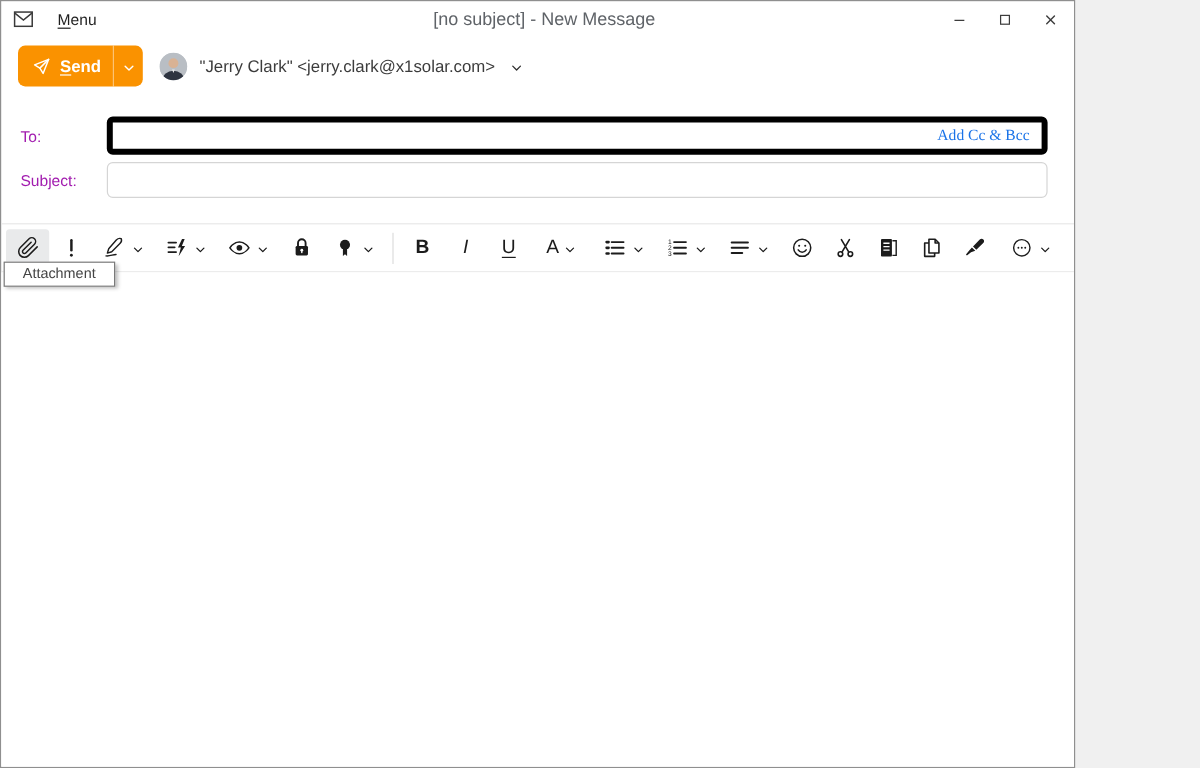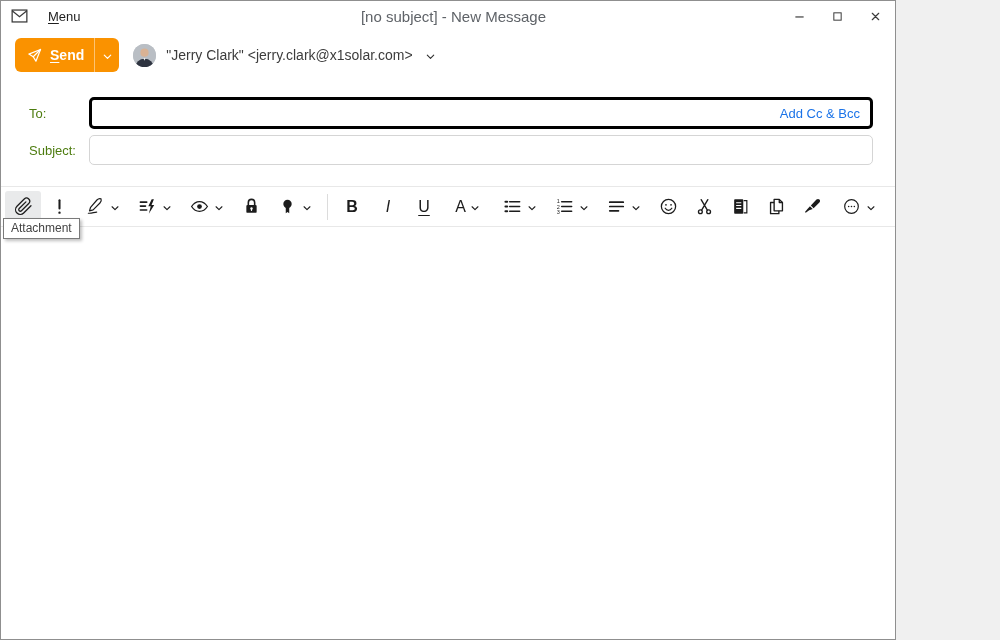--- a/index.html
+++ b/index.html
@@ -28,23 +28,23 @@
   .send-btn .divider{ width:1px; height:34px; background:rgba(255,255,255,0.45); }
   .send-btn .dd{ width:24px; display:flex; align-items:center; justify-content:center; height:34px; }
   .avatar{ width:23px; height:23px; border-radius:50%; overflow:hidden; margin-left:14px; background:#c3c8cd; flex:0 0 auto; }
   .from-name{ margin-left:10px; font-size:14px; color:#3c3c3c; }
   .from-dd{ margin-left:12px; color:#2f2f2f; background:none; border:none; display:flex; align-items:center; }
   .chev{ width:11px; height:11px; }
   .chev svg{ width:100%; height:100%; }
   
   .fields{ padding-top:20px; flex:0 0 auto; }
   .field-row{ display:flex; align-items:center; margin-bottom:6px; }
-  .field-label{ width:88px; padding-left:28px; font-size:13px; color:#4d7c0f; flex:0 0 auto; }
+  .field-label{ width:88px; padding-left:16px; font-size:13px; color:#a21caf; flex:0 0 auto; }
   .field-wrap{ flex:1; margin-right:22px; display:flex; align-items:center; border-radius:5px; background:#fff; }
-  .to-wrap{ border:3px solid #000000; height:32px; padding:0 10px 0 8px; }
+  .to-wrap{ border:5px solid #000000; height:32px; padding:0 10px 0 8px;font-family:Liberation Serif, serif; }
   .subject-wrap{ border:1px solid #d5d5d5; height:30px; padding:0 10px 0 9px; }
   .field-input{ flex:1; border:none; outline:none; font-size:14px; color:#333; background:transparent; height:100%; font-family:inherit; }
   .cc-link{ font-size:13px; color:#1a73e8; background:none; border:none; white-space:nowrap; font-family:inherit; }
   
   .toolbar{ margin-top:15px; height:41px; border-top:1px solid #e8e8e8; border-bottom:1px solid #e8e8e8;
             display:flex; align-items:center; padding:0 10px 0 4px; color:#1c1c1c; flex:0 0 auto; }
   .tb-btn{ height:32px; display:flex; align-items:center; justify-content:center; background:none; border:none; color:#1c1c1c; border-radius:3px; }
   .tb-simple{ width:36px; }
   .tb-combo{ width:52px; gap:4px; }
   .tb-btn svg{ width:19px; height:19px; }
@@ -53,21 +53,21 @@
   .tb-divider{ width:1px; height:26px; background:#dcdcdc; margin:0 6px; }
   .tb-letter{ font-size:16px; line-height:1; }
   .b{ font-weight:bold; }
   .i{ font-style:italic; }
   .uu{ text-decoration:underline; text-underline-offset:3px; }
   .tb-spacer{ flex:1; }
   
   .message-body{ flex:1; background:#fff; }
   
   .tooltip{ position:absolute; left:2px; top:217px; background:#ffffff; border:1px solid #7a7a7a;
-            box-shadow:2px 2px 3px rgba(0,0,0,0.25); font-size:12px; color:#444; padding:2px 7px 3px; z-index:5; }
+            box-shadow:2px 2px 3px rgba(0,0,0,0.25); font-size:12px; color:#444; padding:2px 15px 3px; z-index:5; }
 </style>
 </head>
 <body>
 
 <div class="window">
 
   <div class="titlebar">
     <span class="app-icon">
       <svg viewBox="0 0 24 20" fill="none" stroke="currentColor" stroke-width="1.8">
         <rect x="1.5" y="1.5" width="21" height="17"></rect>

